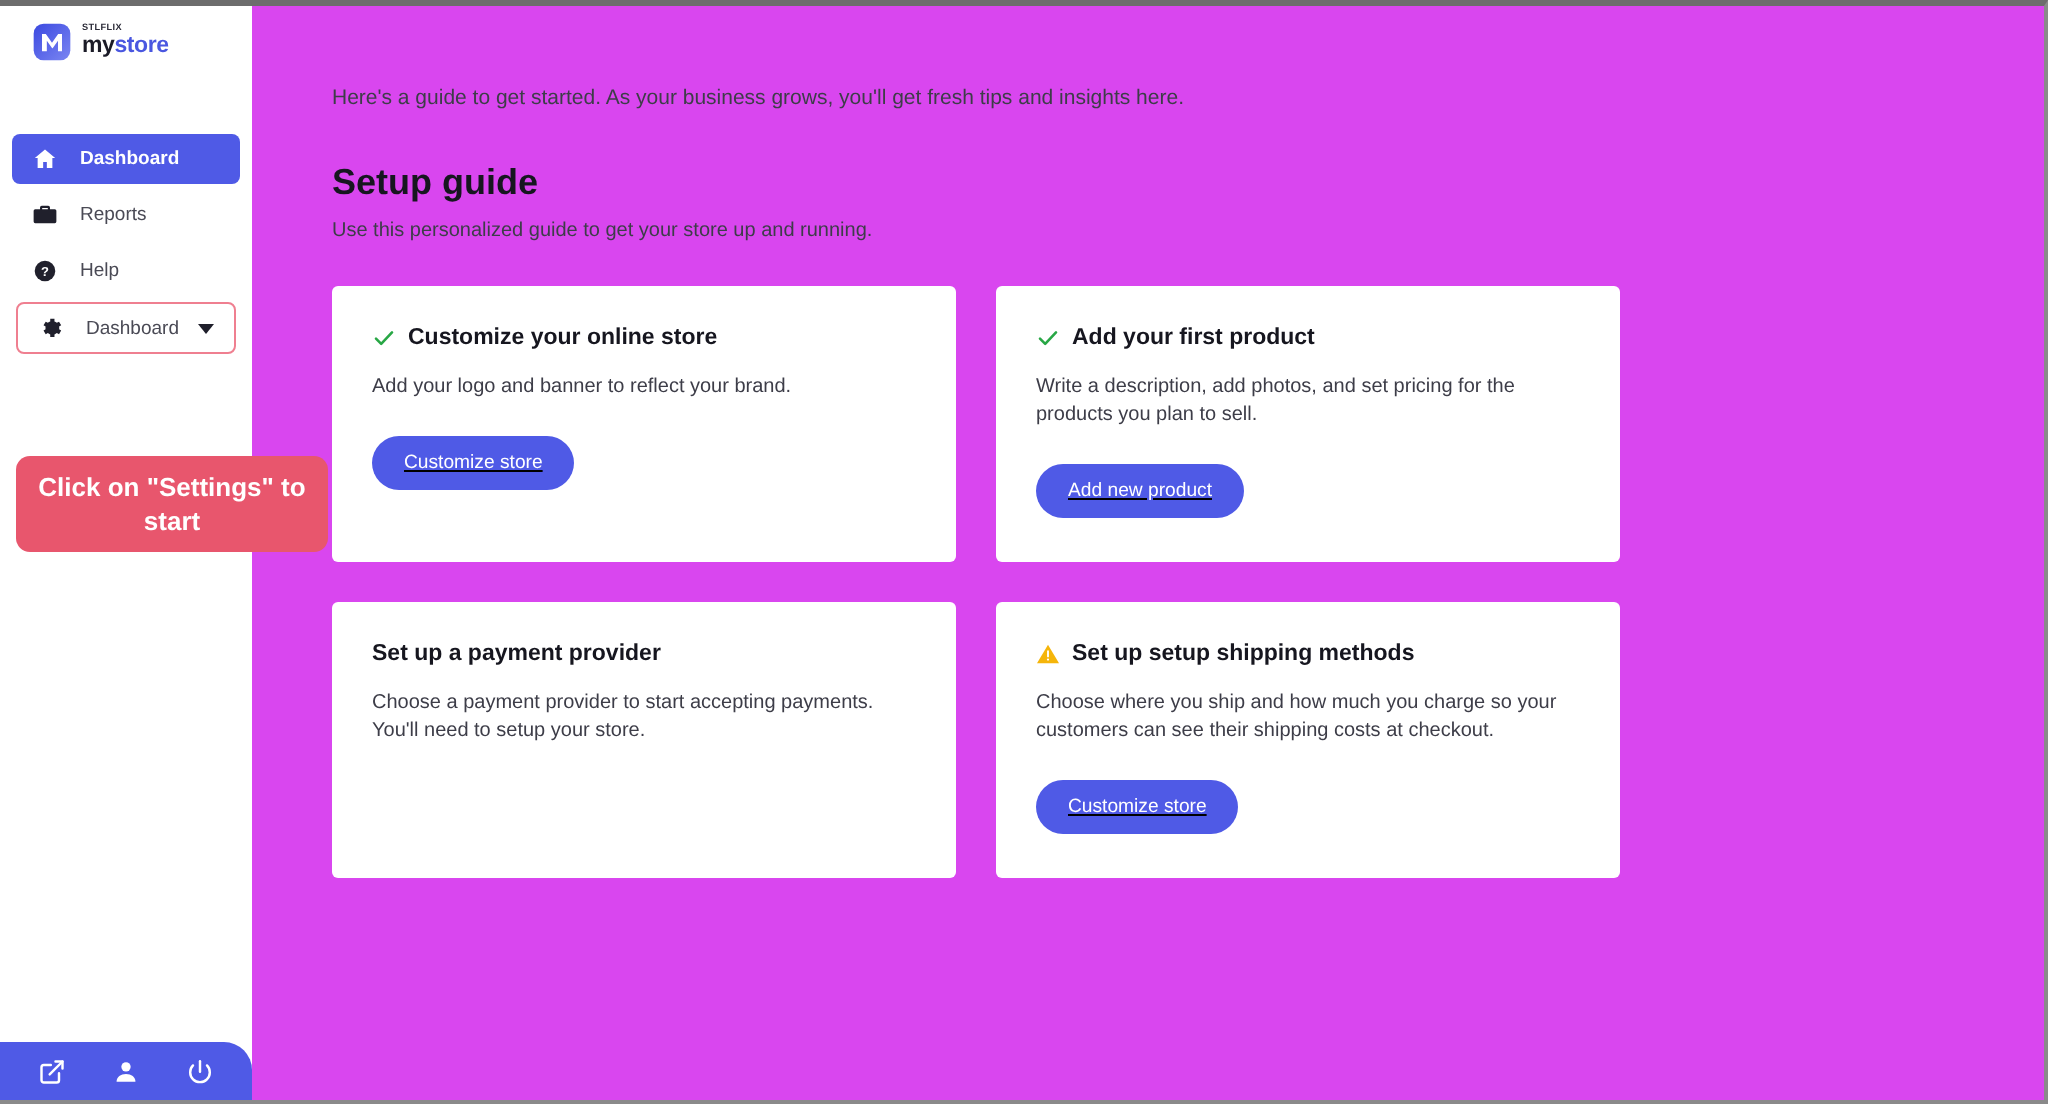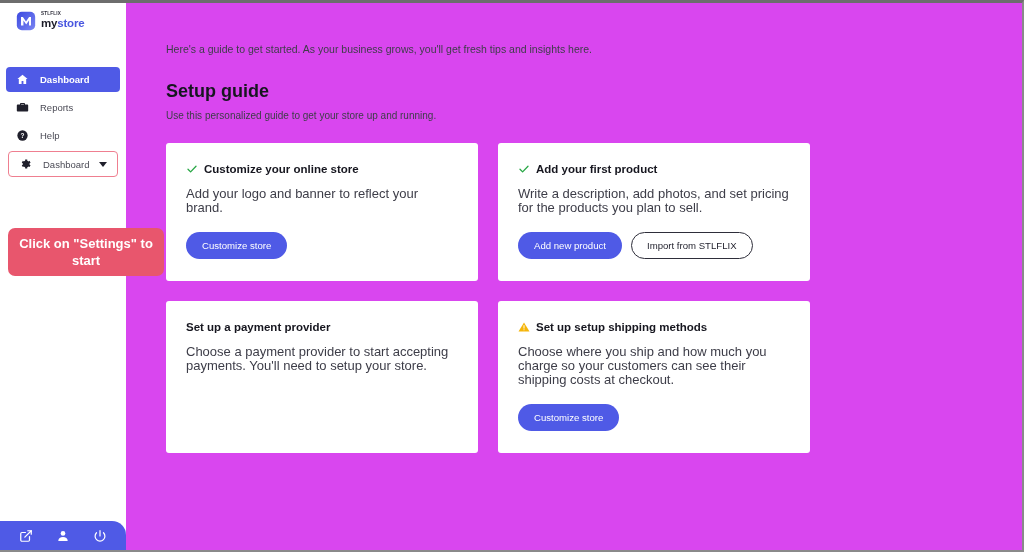--- a/index.html
+++ b/index.html
@@ -228,29 +228,30 @@
   .state-ico {
     width: 12px;
     height: 12px;
     flex: 0 0 12px;
     display: flex;
     align-items: center;
     justify-content: center;
     margin-top: 0px;
   }
   .card-desc {
-    font-size: 13px;
+    font-size: 10px;
     color: #3d3d48;
     line-height: 14px;
     margin: 0 0 17px 0;
   }
   .btn-row {
     display: flex;
     align-items: center;
     gap: 9px;
+    text-decoration: underline;
   }
   .btn {
     border-radius: 20px;
     font-size: 9.6px;
     padding: 7px 15px;
     cursor: pointer;
     white-space: nowrap;
     border: 1px solid transparent;
     font-family: "Liberation Sans", sans-serif;
   }
@@ -389,21 +390,20 @@
           <span class="state-ico">
             <svg viewBox="0 0 24 24" width="12" height="12" fill="none" stroke="#28a745" stroke-width="2.6" stroke-linecap="round" stroke-linejoin="round">
                 <path d="M4 12.6l5.2 5.2L20 6.4"></path>
               </svg>
           </span>
           <span class="card-title">Add your first product</span>
         </div>
         <p class="card-desc">Write a description, add photos, and set pricing for the products you plan to sell.</p>
         <div class="btn-row">
           <button class="btn btn-primary">Add new product</button>
-          <button class="btn btn-outline">Import from STLFLIX</button>
         </div>
       </section>
 
       <section class="card">
         <div class="card-head">
           <span class="card-title">Set up a payment provider</span>
         </div>
         <p class="card-desc">Choose a payment provider to start accepting payments. You'll need to setup your store.</p>
       </section>
 

